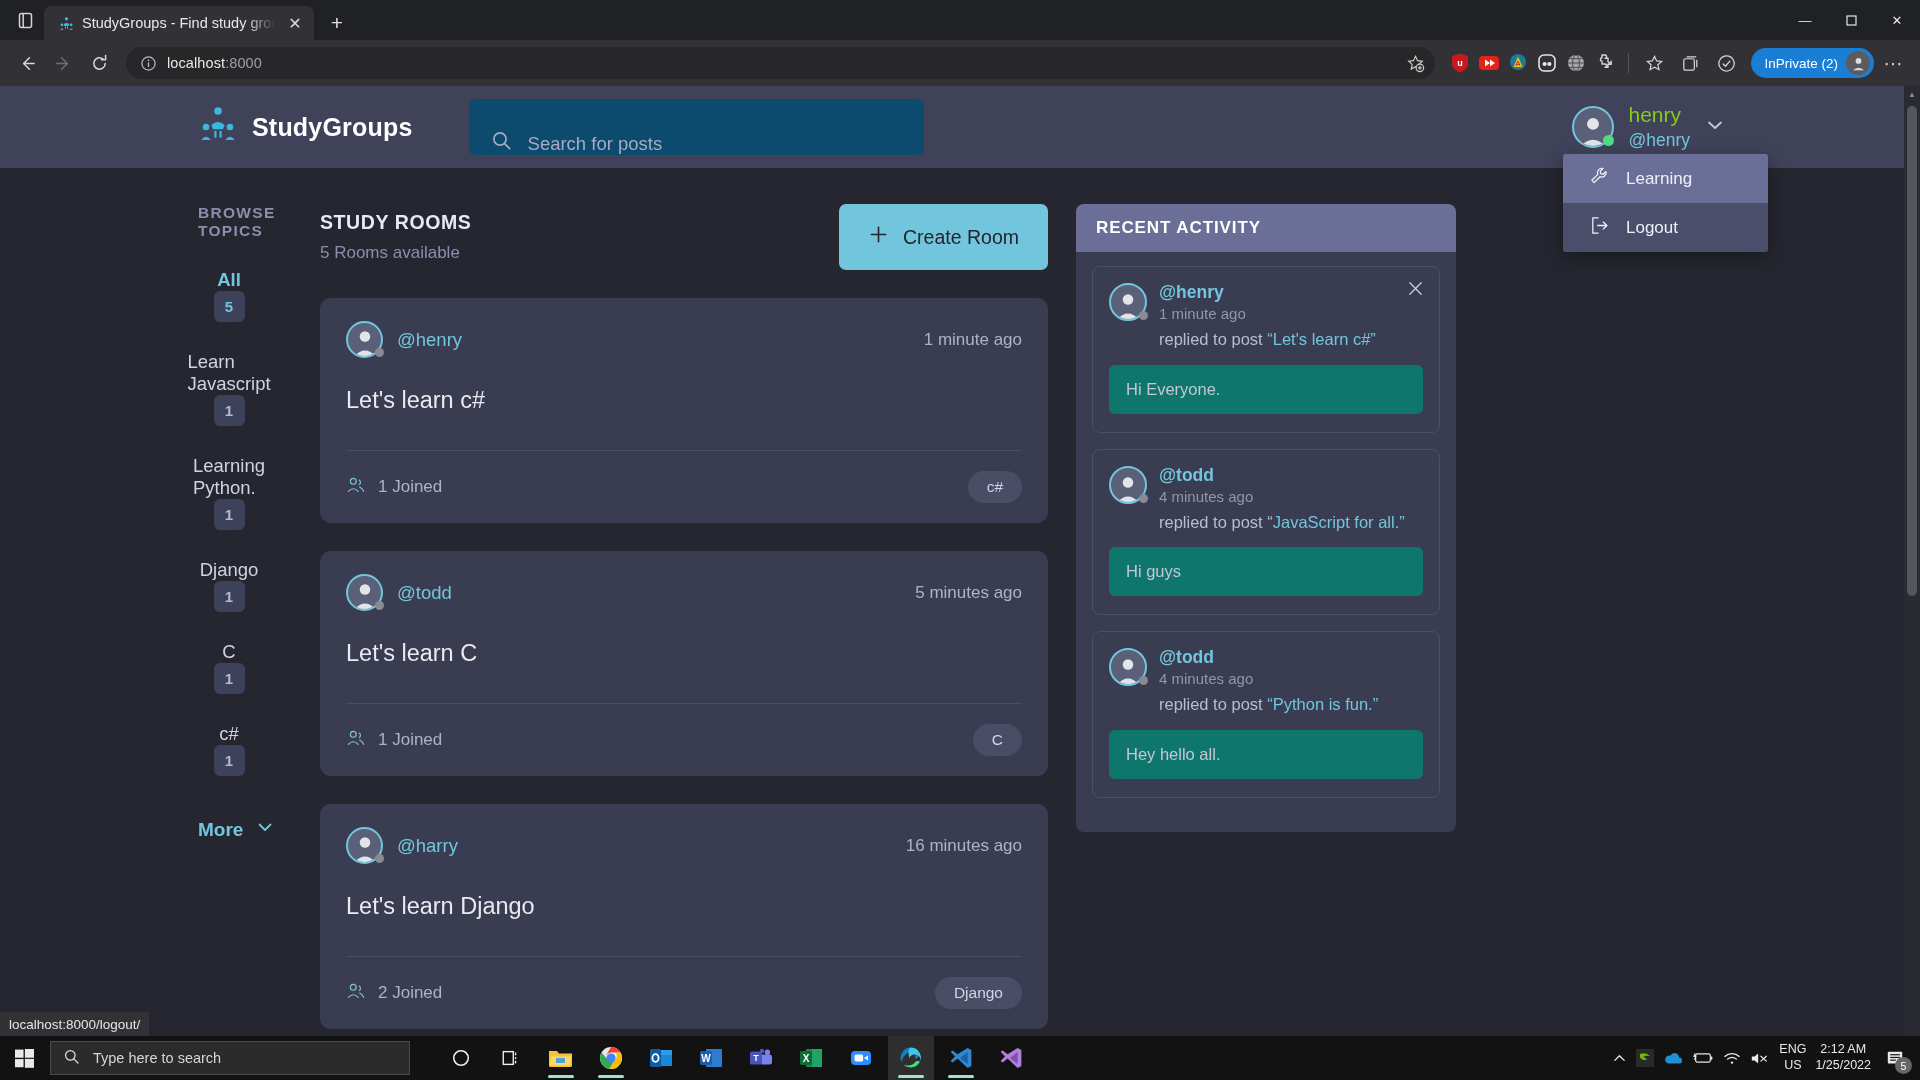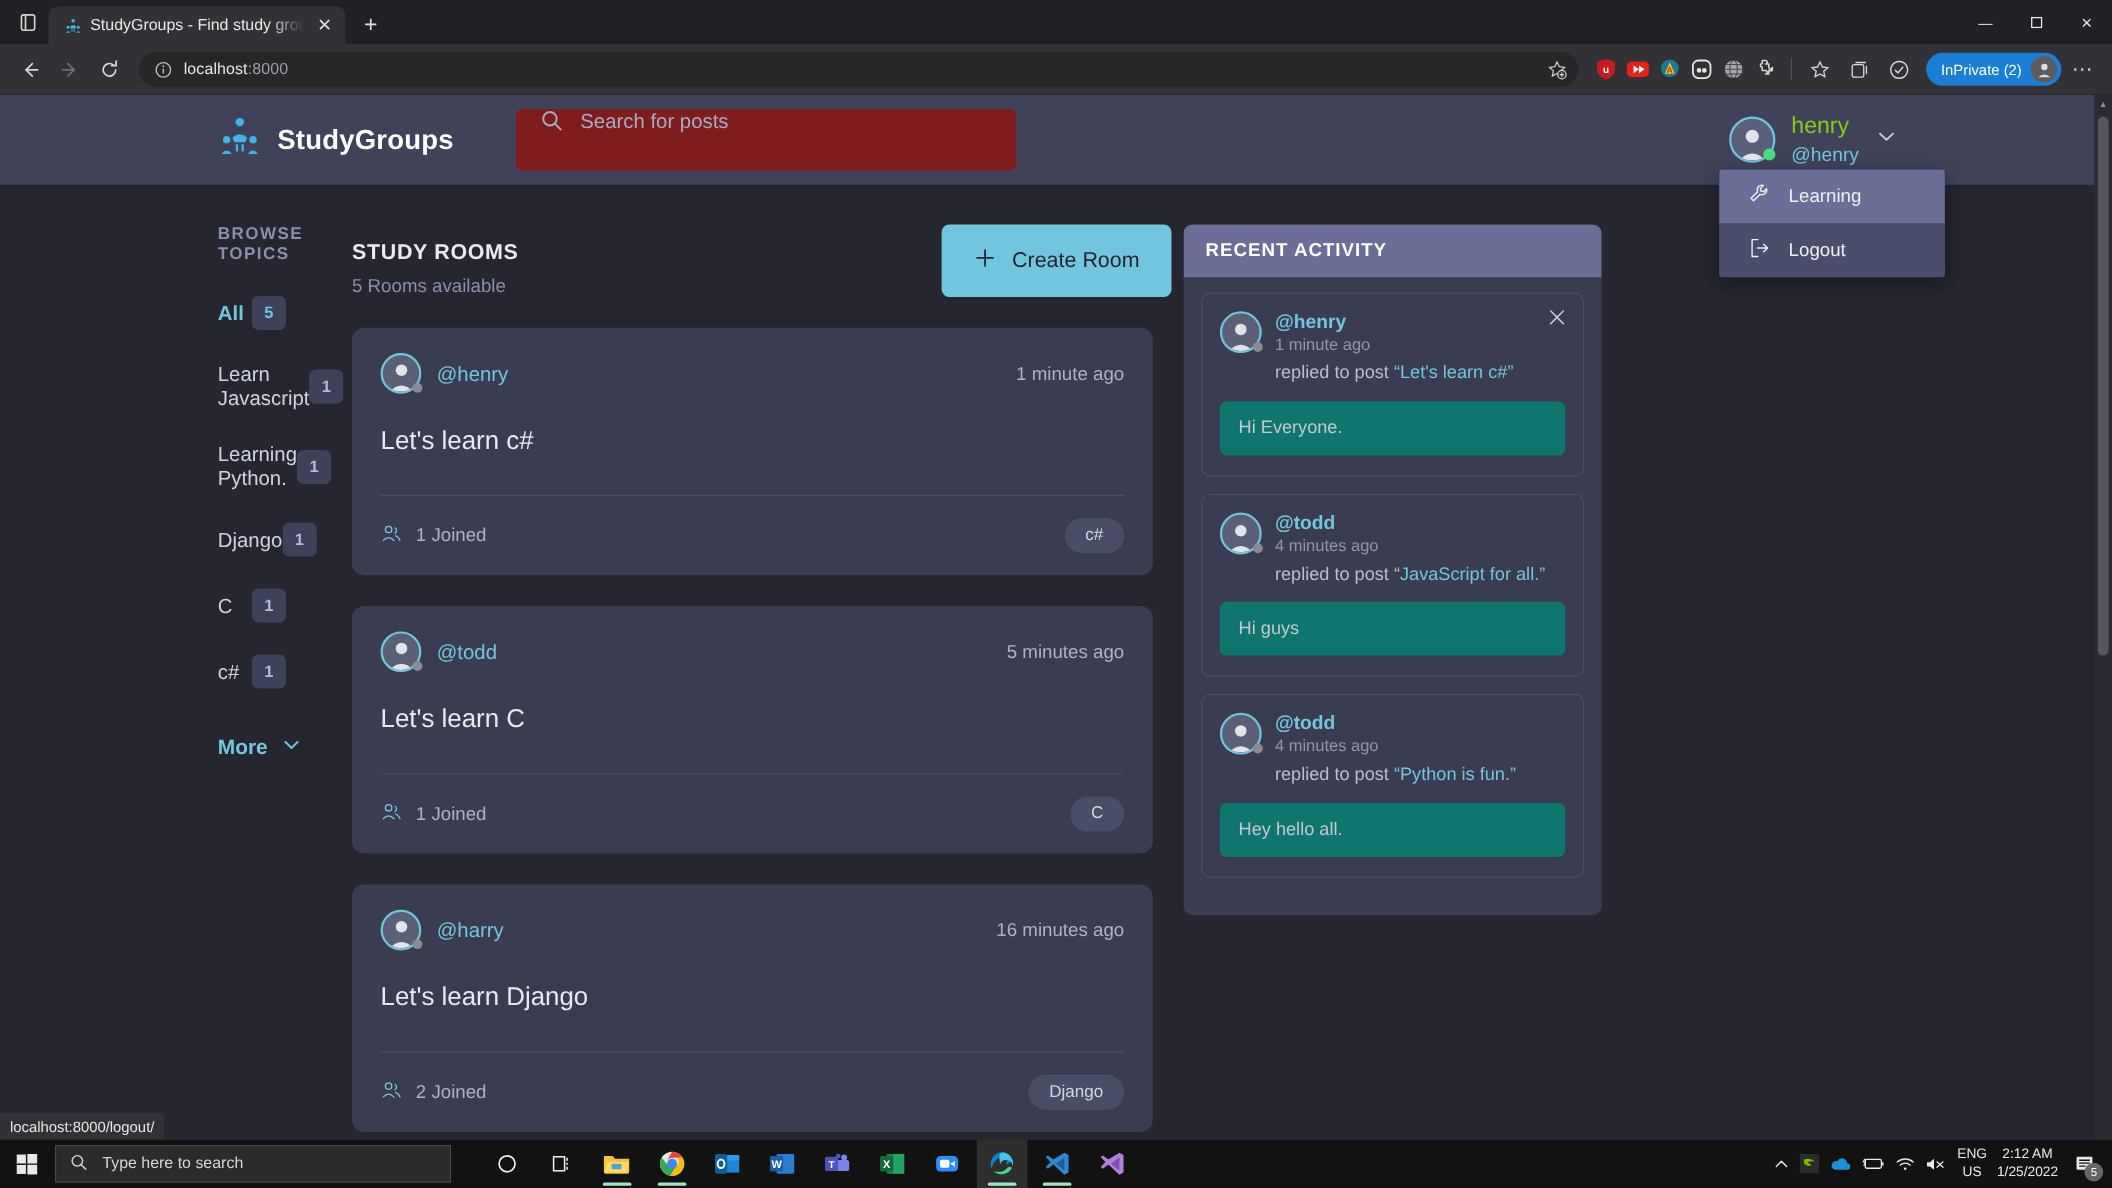--- a/index.html
+++ b/index.html
@@ -66,22 +66,22 @@
   .page { flex:1; position:relative; overflow:hidden; background:#262630; }
 
   
   .app-header {
     height: 82px; background:#3f4259; display:flex; align-items:center;
     padding: 0 0 0 0; position:relative;
   }
   .brand { display:flex; align-items:center; gap:14px; margin-left:198px; }
   .brand-name { color:#fff; font-size:25px; font-weight:bold; letter-spacing:.2px; }
   .search-box {
-    margin-left:56px; width:455px; height:56px; background:#7f1d1d; border-radius:6px;
-    display:flex; align-items:flex-start; gap:16px; padding:0 22px;
+    margin-left:56px; width:455px; height:56px; background:#0c4a6e; border-radius:6px;
+    display:flex; align-items:flex-end; gap:16px; padding:0 22px;
   }
   .search-ph { color:#a7abc4; font-size:18.5px; }
   .profile { margin-left:auto; margin-right:178px; display:flex; align-items:center; gap:14px; position:relative;}
   .avatar-wrap { position:relative; width:42px; height:42px; }
   .avatar {
     width:42px;height:42px;border-radius:50%;background:#5b6079;border:2px solid #71c6dd;
     display:flex;align-items:flex-end;justify-content:center;overflow:hidden;
   }
   .dot-online { position:absolute; right:0px; bottom:2px; width:11px;height:11px;border-radius:50%;background:#4ade80; }
   .dot-offline { position:absolute; right:-1px; bottom:1px; width:9px;height:9px;border-radius:50%;background:#8a8a94; }
@@ -95,32 +95,32 @@
     box-shadow:0 6px 18px rgba(0,0,0,.35); z-index:40;
   }
   .dd-item { height:49px; display:flex; align-items:center; gap:16px; padding:0 26px; color:#eef0f7; font-size:17px; }
   .dd-item.active { background:#6b6e96; }
   .dd-item.plain { background:#4b4e6b; }
 
   
   .layout { display:flex; padding: 0; }
   .col-topics { width:320px; flex:0 0 320px; padding:36px 0 0 198px; }
   .topics-title { color:#8a8fae; font-size:15.5px; letter-spacing:1.3px; font-weight:bold; }
-  .topic-row { display:flex; align-items:center; justify-content:space-between; padding:0 60px 0 0; margin-top:29px; }
+  .topic-row { display:flex; align-items:center; justify-content:space-between; padding:0 60px 0 0; margin-top:29px;flex-direction:column; }
   .topic-name { font-size:18.5px; color:#cfd3e1; }
   .topic-row.active .topic-name { color:#71c6dd; font-weight:bold; }
   .topic-badge {
     min-width:31px;height:31px;background:#3e415a;border-radius:6px;color:#b6bacb;
     display:flex;align-items:center;justify-content:center;font-size:15px;font-weight:bold;padding:0 8px;
   }
   .topic-row.active .topic-badge { color:#71c6dd; }
   .more-link { margin-top:41px; display:flex; align-items:center; gap:12px; color:#71c6dd; font-size:19px; font-weight:bold; }
 
   .col-rooms { flex:1; padding:36px 0 0 0; max-width:756px; }
-  .rooms-head { display:flex; align-items:flex-end; justify-content:space-between; padding-right:11px; }
+  .rooms-head { display:flex; align-items:center; justify-content:space-between; padding-right:28px; }
   .rooms-title { color:#e9eaf1; font-size:19.5px; font-weight:bold; letter-spacing:.6px; }
   .rooms-sub { color:#8a8fae; font-size:17px; margin-top:9px; }
   .btn-create {
     background:#71c6dd; border-radius:7px; height:66px; display:flex; align-items:center;
     gap:14px; padding:0 29px; color:#23242e; font-size:19.5px;
   }
 
   .room-card {
     background:#3a3d52; border-radius:11px; margin-top:28px; margin-right:28px;
     padding:23px 26px 0 26px;

